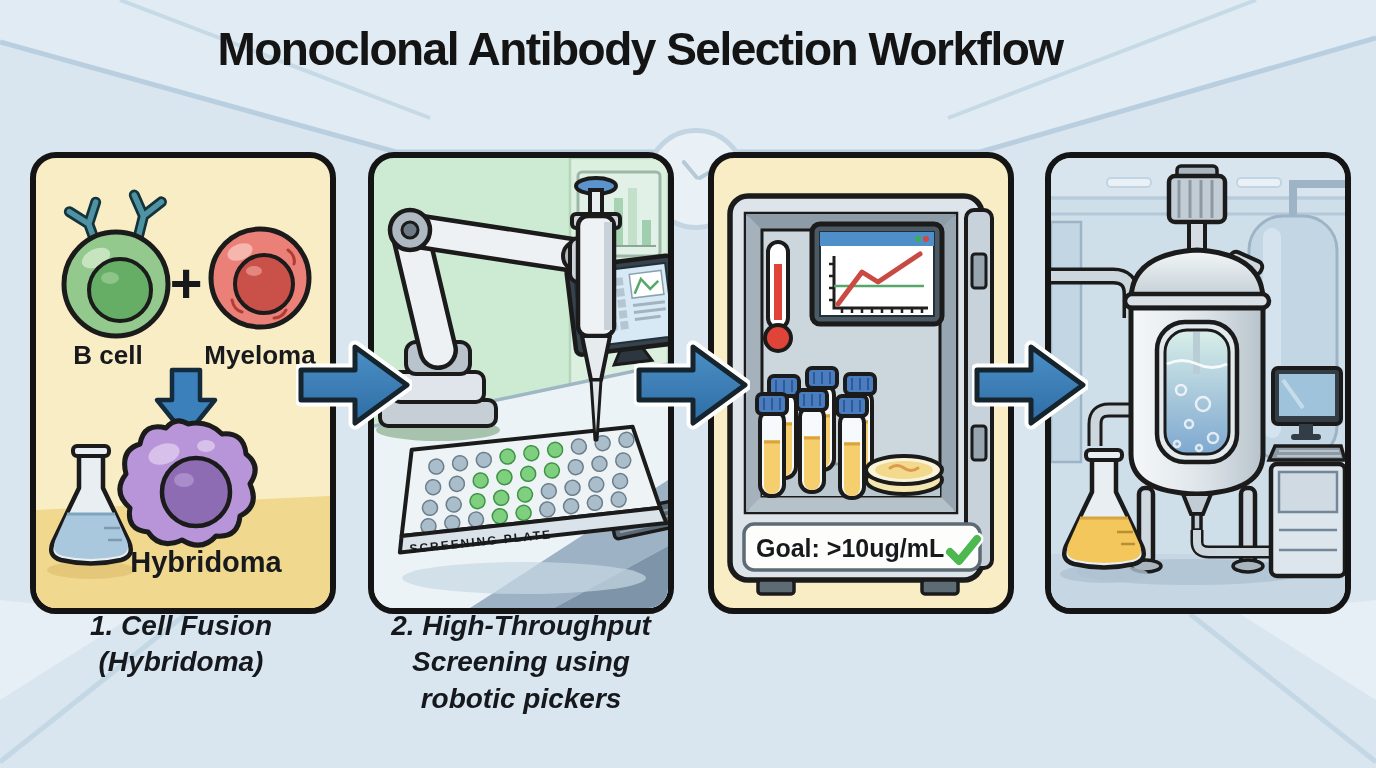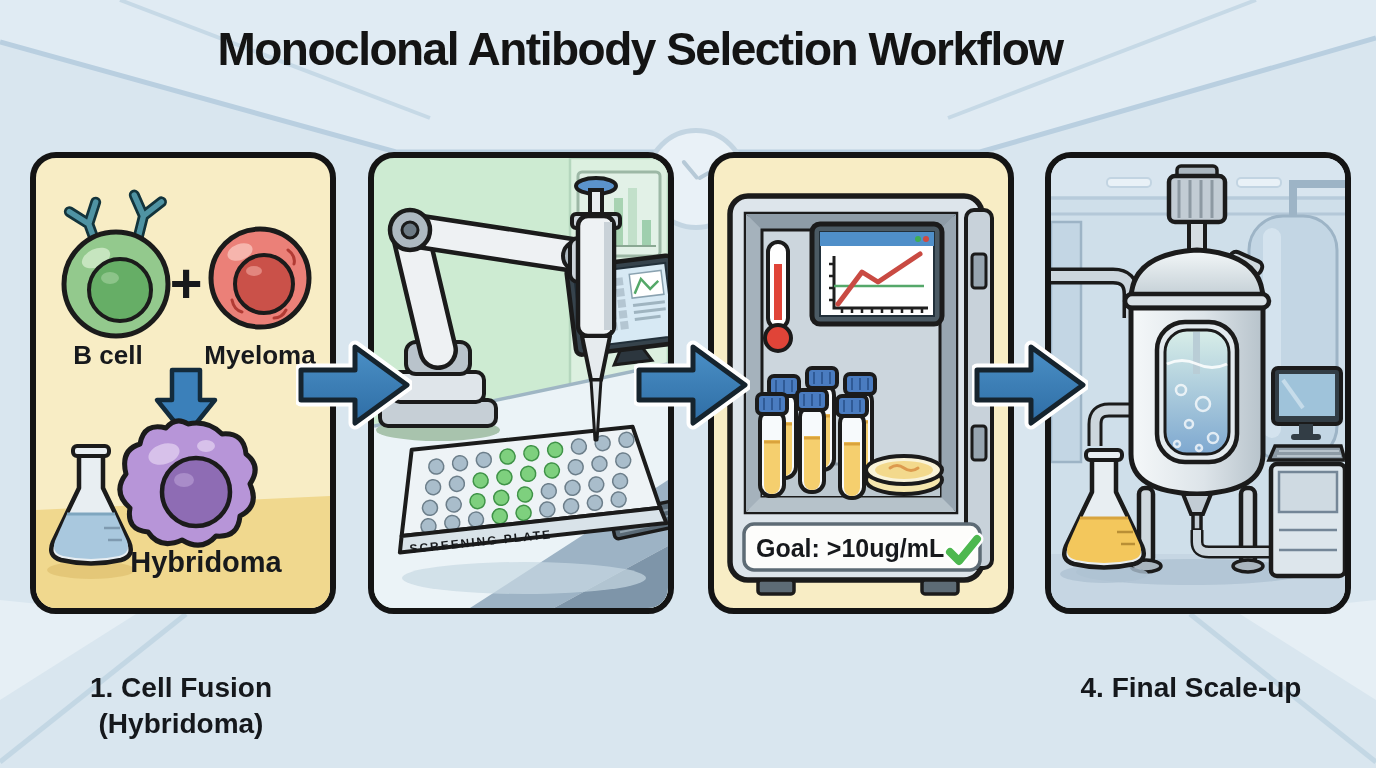--- a/index.html
+++ b/index.html
@@ -14,22 +14,22 @@
   .clock .hour{height:24px;transform:rotate(-40deg);}
   .clock .minute{height:34px;transform:rotate(60deg);}
   .panel{position:absolute;top:152px;width:306px;height:462px;border:6px solid #141414;border-radius:26px;
          box-sizing:border-box;overflow:hidden;z-index:2;}
   .panel>svg{display:block;width:100%;height:100%;}
   #p1{left:30px;background:#f8edc5;}
   #p2{left:368px;background:#cdebd2;}
   #p3{left:708px;background:#f8edc5;text-align:right;}
   #p4{left:1045px;background:#cfdfea;}
   .arrow{position:absolute;z-index:3;}
-  .caption{position:absolute;top:670px;text-align:center;font-size:28px;font-weight:bold;color:#15181c;
-           line-height:1.3;white-space:pre-line;z-index:2;}
+  .caption{position:absolute;top:608px;text-align:center;font-size:28px;font-weight:bold;color:#15181c;
+           line-height:1.3;white-space:pre-line;z-index:2;font-style:italic;}
   #c1{left:28px;width:306px;}
   #c2{left:360px;width:322px;}
   #c3{left:698px;width:326px;}
   #c4{left:1035px;width:312px;}
   svg text{font-family:"Liberation Sans",sans-serif;font-weight:bold;fill:#17191c;}
 </style>
 </head>
 <body>
 
 <div class="canvas">
@@ -450,15 +450,17 @@
     <path d="M5,33 H59 V10 L111,48 L59,86 V63 H5 Z" fill="#ffffff" stroke="#ffffff" stroke-width="13" stroke-linejoin="round"></path>
     <path d="M5,33 H59 V10 L111,48 L59,86 V63 H5 Z" fill="url(#gArrow)" stroke="#16242e" stroke-width="5" stroke-linejoin="round"></path>
   </svg>
   <svg class="arrow" style="left:972px;top:337px" width="116" height="96" viewBox="0 0 116 96">
     <path d="M5,33 H59 V10 L111,48 L59,86 V63 H5 Z" fill="#ffffff" stroke="#ffffff" stroke-width="13" stroke-linejoin="round"></path>
     <path d="M5,33 H59 V10 L111,48 L59,86 V63 H5 Z" fill="url(#gArrow)" stroke="#16242e" stroke-width="5" stroke-linejoin="round"></path>
   </svg>
 
   <div class="caption" id="c1">1. Cell Fusion
 (Hybridoma)</div>
-  <div class="caption" id="c4">4. Final Scale-up</div>
+  <div class="caption" id="c2">2. High-Throughput
+Screening using
+robotic pickers</div>
 
 </div>
 
 </body></html>

